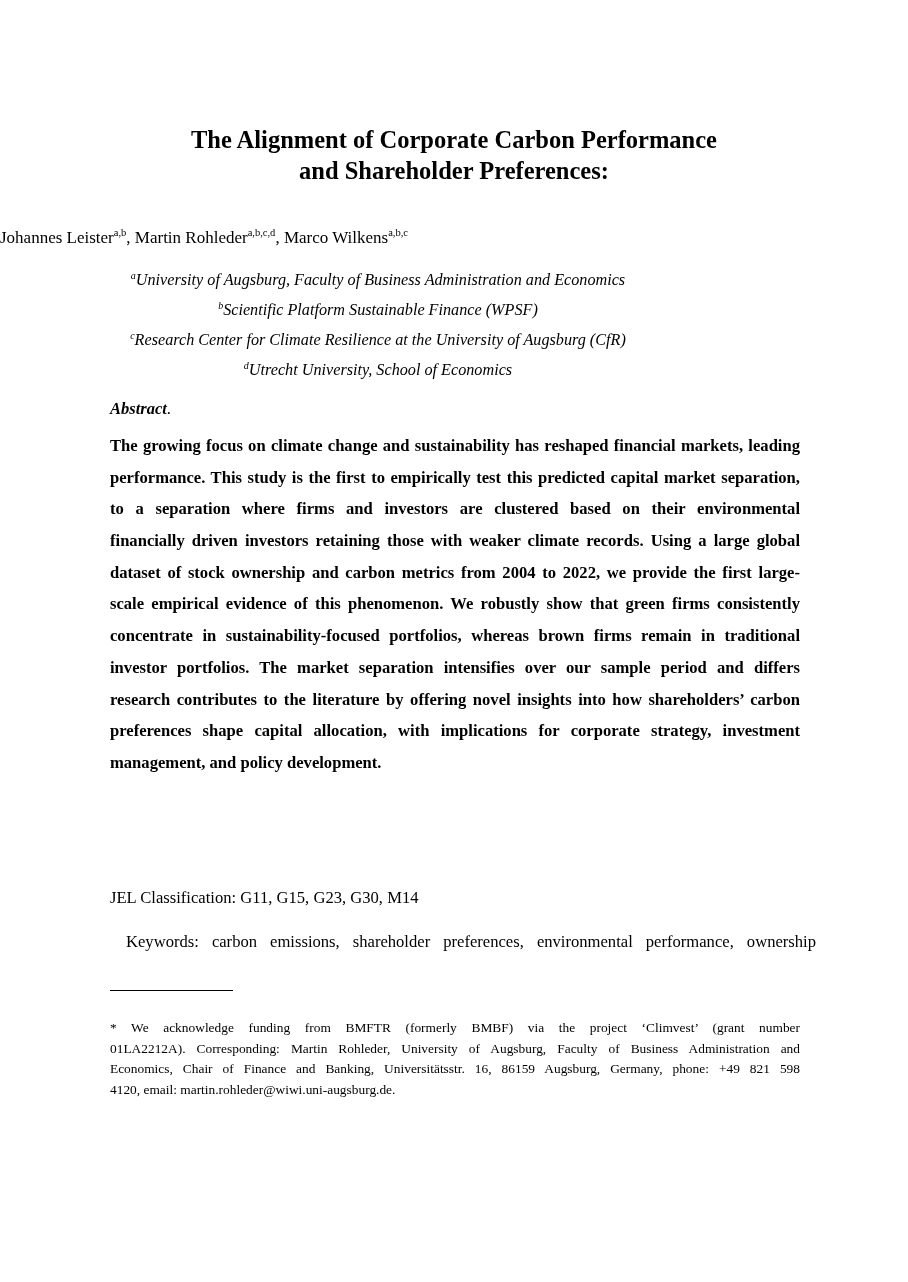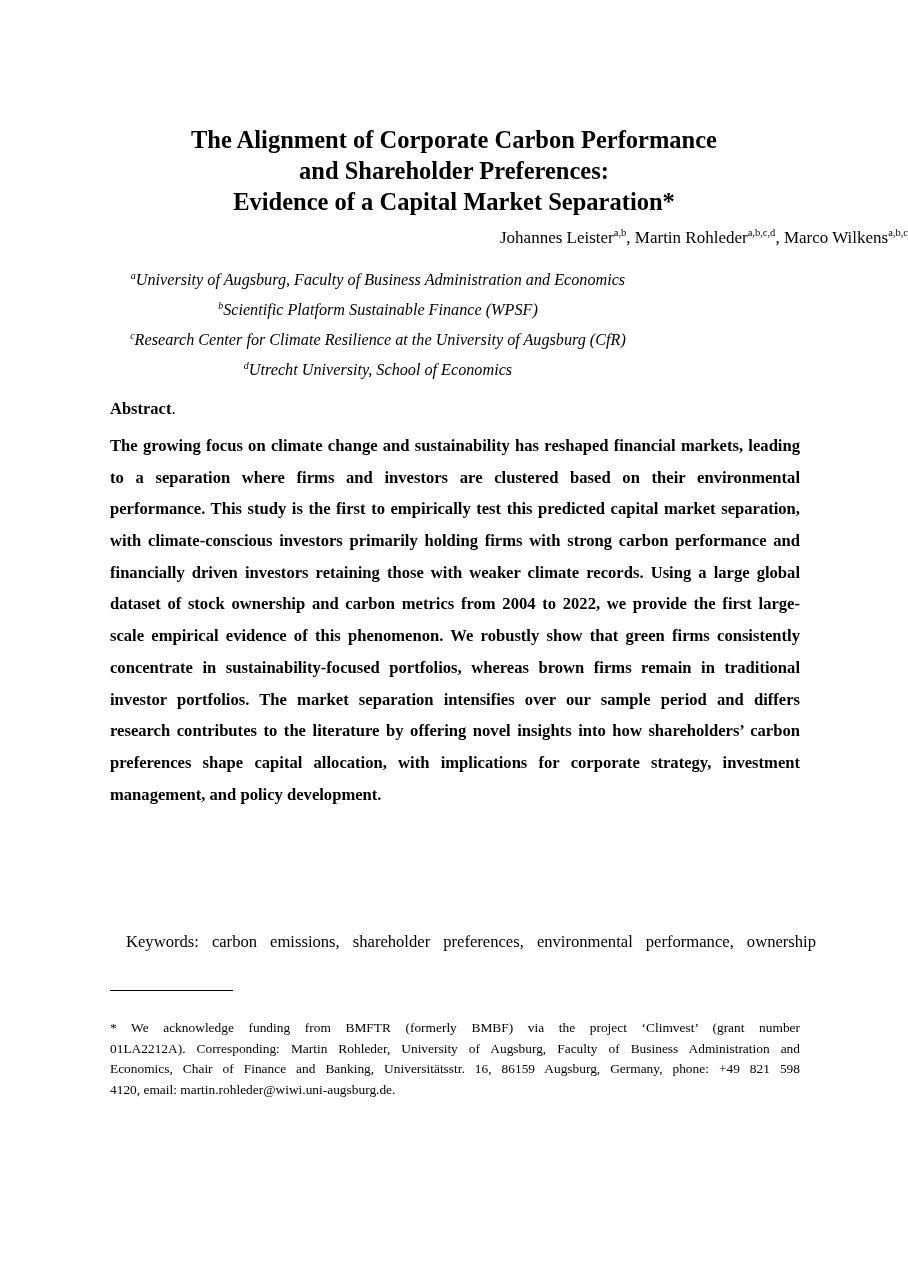--- a/index.html
+++ b/index.html
@@ -2,80 +2,79 @@
 <html><head>
 <meta charset="utf-8">
 <style>
   html, body { margin: 0; padding: 0; background: #ffffff; }
   body { width: 908px; height: 1282px; position: relative; overflow: hidden;
          font-family: "Liberation Serif", "DejaVu Serif", serif; color: #000; }
   .page { position: absolute; left: 0; top: 16px; width: 908px; height: 1282px; background: #fff; }
   .title { position: absolute; left: 0; width: 908px; top: 108px; text-align: center;
            font-weight: bold; font-size: 24.5px; line-height: 31px; }
   .title div { white-space: nowrap; }
-  .authors { position: absolute; left: 0; width: 908px; top: 210px; text-align: right;
+  .authors { position: absolute; left: 0; width: 908px; top: 210px; text-align: left;
              font-size: 17px; line-height: 24px; white-space: nowrap; }
   .authors sup { font-size: 10.5px; vertical-align: 0; position: relative; top: -7px; }
   .affils { position: absolute; left: 0; width: 756px; top: 250px; text-align: center;
             font-style: italic; font-size: 16.2px; line-height: 29px; }
   .affils div { white-space: nowrap; }
   .affils sup { font-size: 10px; position: relative; top: -6px; vertical-align: 0; }
   .abstract-heading { position: absolute; left: 110px; top: 382px; font-size: 16.5px; line-height: 22px; }
-  .abstract-heading b { font-weight: bold; }
+  .abstract-heading b { font-weight: bold; font-style: italic; }
   .abstract { position: absolute; left: 110px; width: 690px; top: 414px;
               font-size: 16.6px; line-height: 31.7px; text-align: justify; font-weight: bold; }
   .abstract .line { display: block; text-align: justify; text-align-last: justify; white-space: nowrap; height: 31.7px; }
   .abstract .line.last { text-align-last: left; }
   .jel { position: absolute; left: 110px; top: 871px; font-size: 16.6px; line-height: 22px; white-space: nowrap; }
   .keywords { position: absolute; left: 110px; width: 690px; top: 915px; font-size: 16.6px; line-height: 22px;
               white-space: nowrap; text-align: justify; text-align-last: justify; margin-left: 16px; }
   .fn-rule { position: absolute; left: 110px; top: 974px; width: 123px; height: 0; border-top: 1px solid #000; }
   .footnote { position: absolute; left: 110px; width: 690px; top: 989px; font-size: 13.4px; line-height: 20.5px; margin-top: 13px; }
   .footnote .line { display: block; white-space: nowrap; text-align: justify; text-align-last: justify; height: 20.5px; }
   .footnote .line.last { text-align-last: left; }
 </style>
 </head>
 <body>
 
 <div class="page">
 
   <div class="title">
     <div>The Alignment of Corporate Carbon Performance</div>
     <div>and Shareholder Preferences:</div>
-    <div>Evidence of a Capital Market Separation*</div>
   </div>
 
   <div class="authors">
     <span>Johannes Leister</span><sup>a,b</sup><span>, </span><span>Martin Rohleder</span><sup>a,b,c,d</sup><span>, </span><span>Marco Wilkens</span><sup>a,b,c</sup>
   </div>
 
   <div class="affils">
     <div><sup>a</sup><span>University of Augsburg, Faculty of Business Administration and Economics</span></div>
     <div><sup>b</sup><span>Scientific Platform Sustainable Finance (WPSF)</span></div>
     <div><sup>c</sup><span>Research Center for Climate Resilience at the University of Augsburg (CfR)</span></div>
     <div><sup>d</sup><span>Utrecht University, School of Economics</span></div>
   </div>
 
   <div class="abstract-heading"><b>Abstract</b><span>.</span></div>
 
   <div class="abstract">
     <span class="line">The growing focus on climate change and sustainability has reshaped financial markets, leading</span>
+    <span class="line">performance. This study is the first to empirically test this predicted capital market separation,</span>
     <span class="line">to a separation where firms and investors are clustered based on their environmental</span>
-    <span class="line">performance. This study is the first to empirically test this predicted capital market separation,</span>
-    <span class="line">with climate-conscious investors primarily holding firms with strong carbon performance and</span>
     <span class="line">financially driven investors retaining those with weaker climate records. Using a large global</span>
     <span class="line">dataset of stock ownership and carbon metrics from 2004 to 2022, we provide the first large-</span>
     <span class="line">scale empirical evidence of this phenomenon. We robustly show that green firms consistently</span>
     <span class="line">concentrate in sustainability-focused portfolios, whereas brown firms remain in traditional</span>
     <span class="line">investor portfolios. The market separation intensifies over our sample period and differs</span>
     <span class="line">research contributes to the literature by offering novel insights into how shareholders’ carbon</span>
     <span class="line">preferences shape capital allocation, with implications for corporate strategy, investment</span>
     <span class="line last">management, and policy development.</span>
   </div>
 
+  <div class="jel">JEL Classification: G11, G15, G23, G30, M14</div>
 
   <div class="keywords">Keywords: carbon emissions, shareholder preferences, environmental performance, ownership</div>
 
   <div class="fn-rule"></div>
 
   <div class="footnote">
     <span class="line">* We acknowledge funding from BMFTR (formerly BMBF) via the project ‘Climvest’ (grant number</span>
     <span class="line">01LA2212A). Corresponding: Martin Rohleder, University of Augsburg, Faculty of Business Administration and</span>
     <span class="line">Economics, Chair of Finance and Banking, Universitätsstr. 16, 86159 Augsburg, Germany, phone: +49 821 598</span>
     <span class="line last">4120, email: martin.rohleder@wiwi.uni-augsburg.de.</span>

